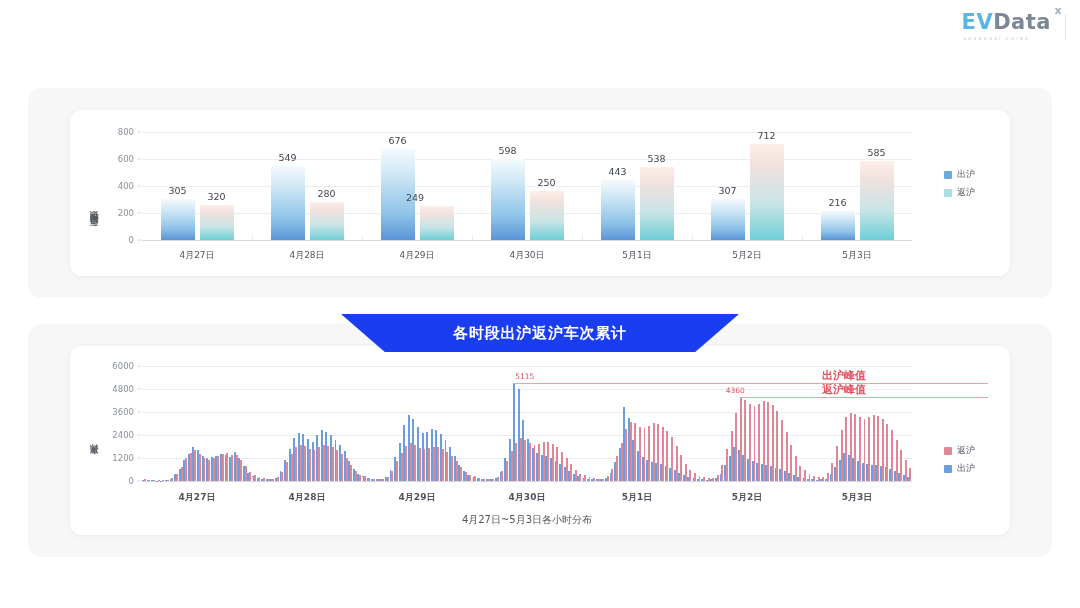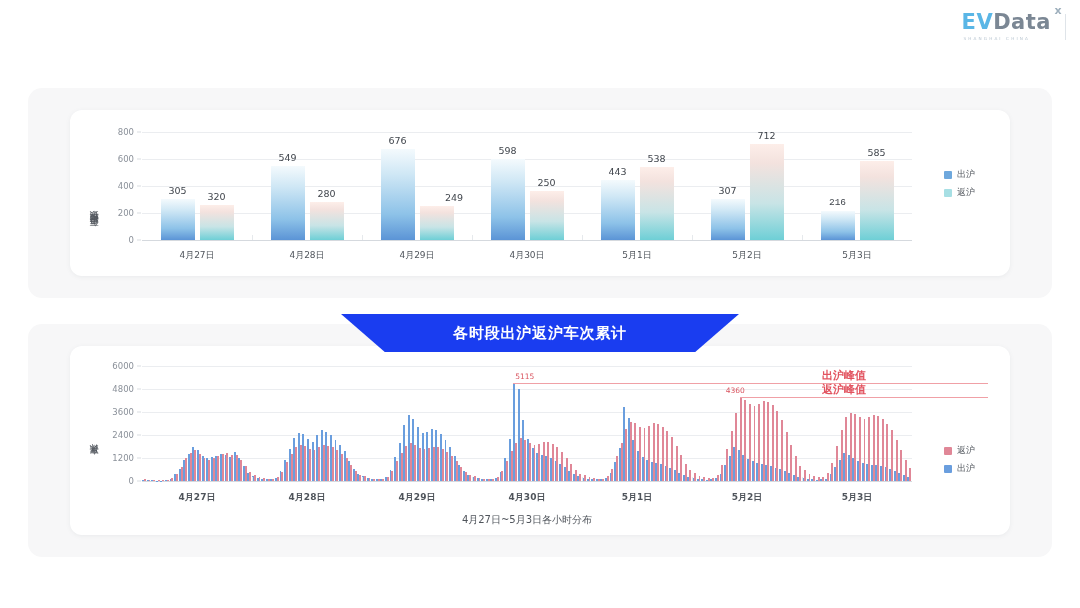--- a/index.html
+++ b/index.html
@@ -200,21 +200,21 @@
           <div class="barval" style="left:256.5px;top:78.2px;">280</div>
           <div class="xtick-sep" style="left:292px;top:125px;height:5px;"></div>
           <div class="xlabel" style="left:347px;top:139px;">4月29日</div>
           <div style="position:absolute;left:310.5px;top:22px;width:34px;height:108px;">
             <div class="bar1 out" style="left:0;width:34px;height:91.25999999999999px;"></div>
           </div>
           <div class="barval" style="left:327.5px;top:24.74000000000001px;">676</div>
           <div style="position:absolute;left:349.5px;top:22px;width:34px;height:108px;">
             <div class="bar1 back" style="left:0;width:34px;height:33.615px;"></div>
           </div>
-          <div class="barval" style="left:384px;top:82.38499999999999px;">249</div>
+          <div class="barval" style="left:345px;top:82.38499999999999px;">249</div>
           <div class="xtick-sep" style="left:402px;top:125px;height:5px;"></div>
           <div class="xlabel" style="left:457px;top:139px;">4月30日</div>
           <div style="position:absolute;left:420.5px;top:22px;width:34px;height:108px;">
             <div class="bar1 out" style="left:0;width:34px;height:80.73px;"></div>
           </div>
           <div class="barval" style="left:437.5px;top:35.269999999999996px;">598</div>
           <div style="position:absolute;left:459.5px;top:22px;width:34px;height:108px;">
             <div class="bar1 back" style="left:0;width:34px;height:48.6px;"></div>
           </div>
           <div class="barval" style="left:476.5px;top:67.4px;">250</div>
@@ -236,21 +236,21 @@
           <div class="barval" style="left:657.5px;top:74.555px;">307</div>
           <div style="position:absolute;left:679.5px;top:22px;width:34px;height:108px;">
             <div class="bar1 back" style="left:0;width:34px;height:96.12px;"></div>
           </div>
           <div class="barval" style="left:696.5px;top:19.879999999999995px;">712</div>
           <div class="xtick-sep" style="left:732px;top:125px;height:5px;"></div>
           <div class="xlabel" style="left:787px;top:139px;">5月3日</div>
           <div style="position:absolute;left:750.5px;top:22px;width:34px;height:108px;">
             <div class="bar1 out" style="left:0;width:34px;height:29.160000000000004px;"></div>
           </div>
-          <div class="barval" style="left:767.5px;top:86.84px;font-family:Liberation Mono, monospace;">216</div>
+          <div class="barval" style="left:767.5px;top:86.84px;">216</div>
           <div style="position:absolute;left:789.5px;top:22px;width:34px;height:108px;">
             <div class="bar1 back" style="left:0;width:34px;height:78.975px;"></div>
           </div>
           <div class="barval" style="left:806.5px;top:37.025000000000006px;">585</div>
           <div class="legend" style="left:874px;top:58px;">
             <div class="legend-row">
               <div class="legend-swatch" style="background:#6ea8dd;"></div>
               <div class="legend-label">出沪</div>
             </div>
             <div class="legend-row">

